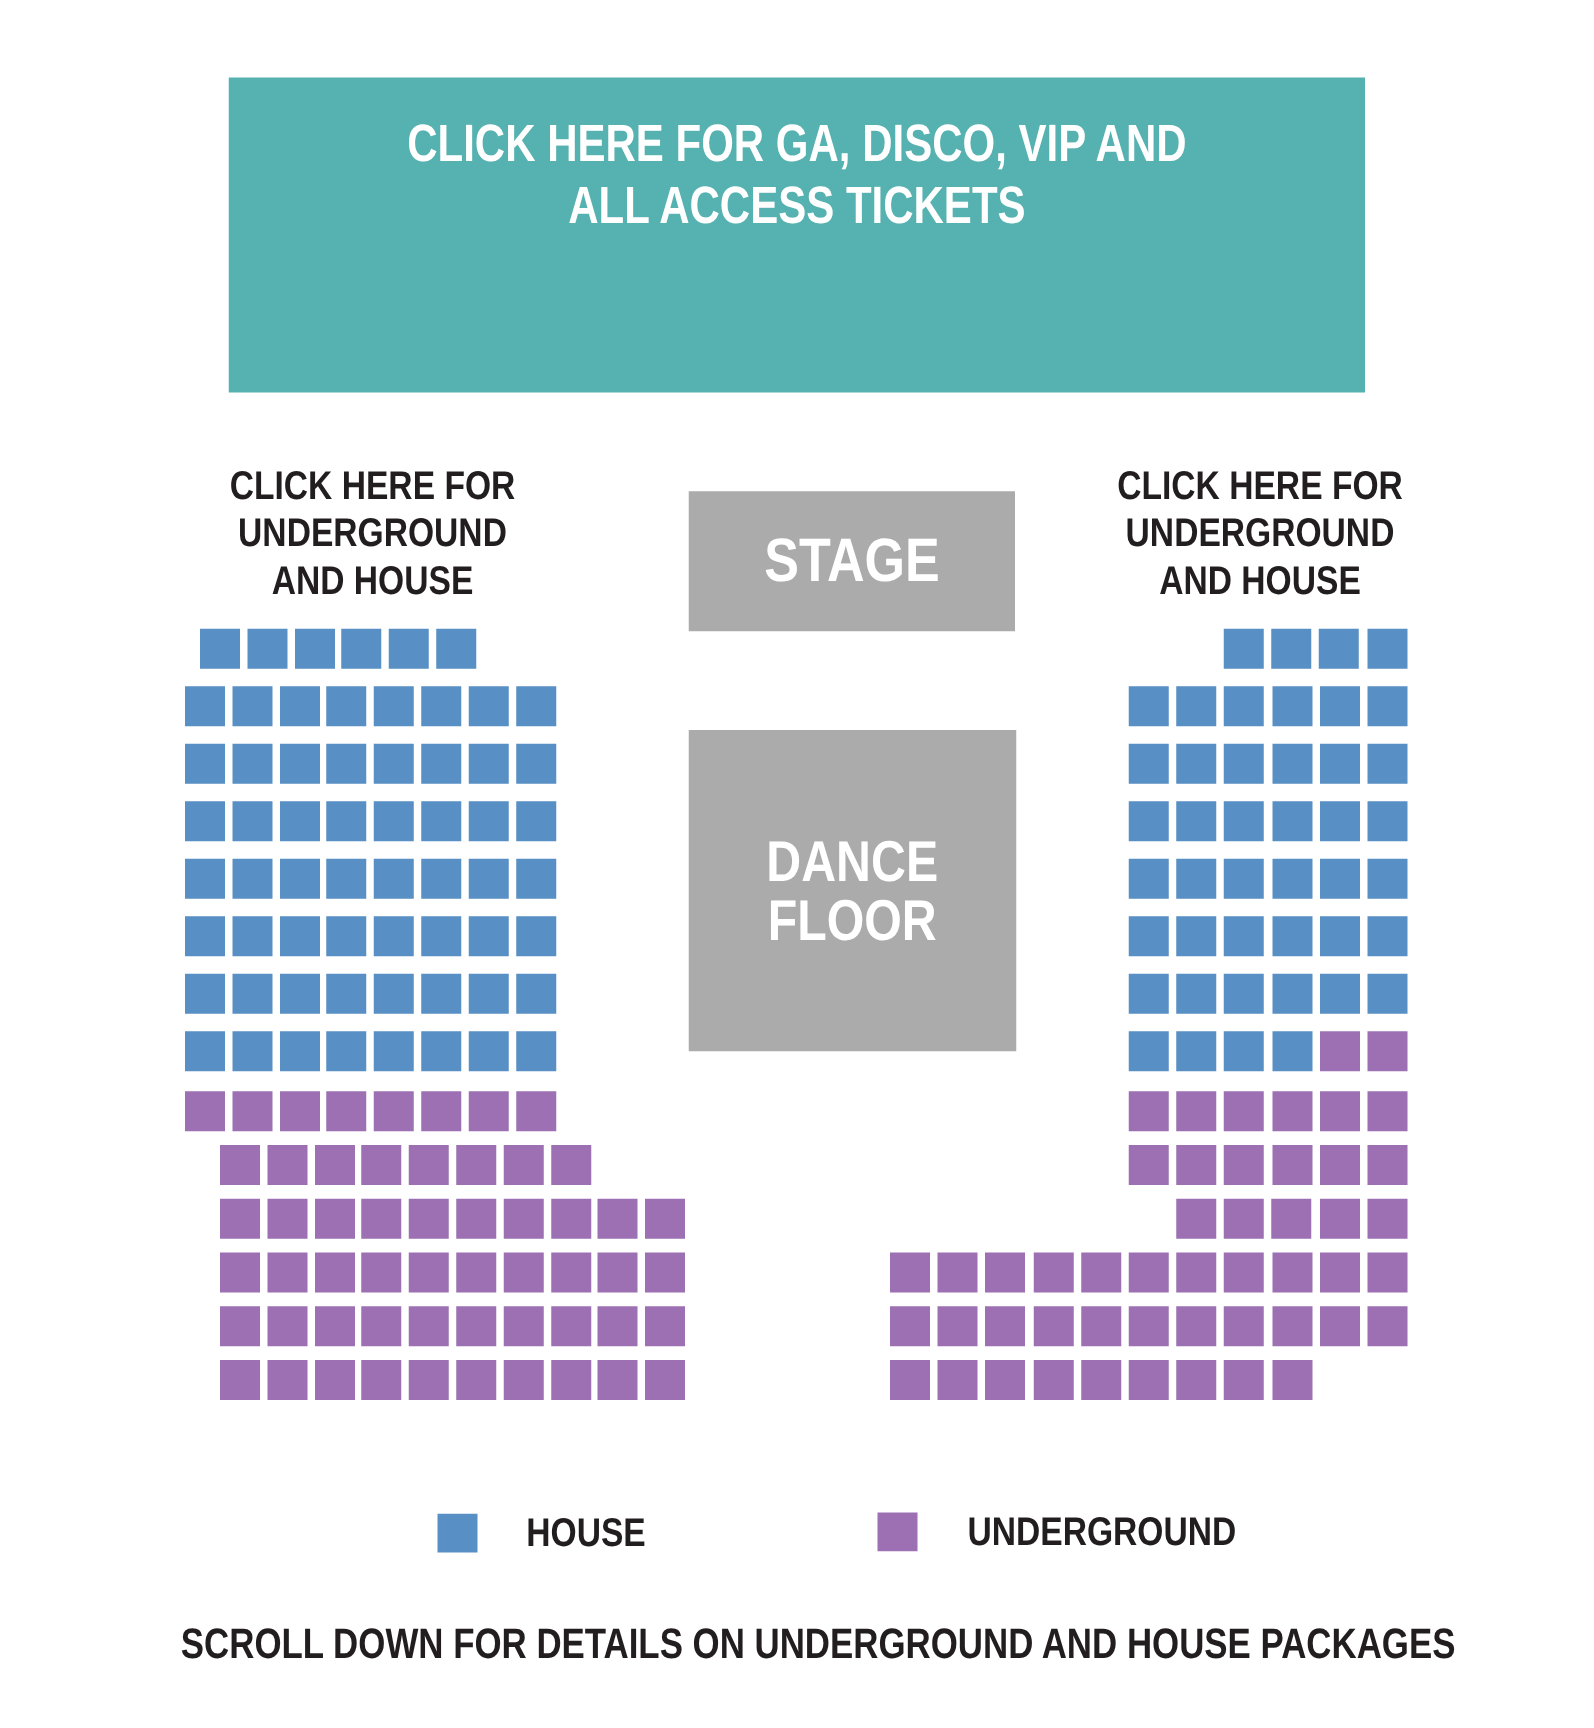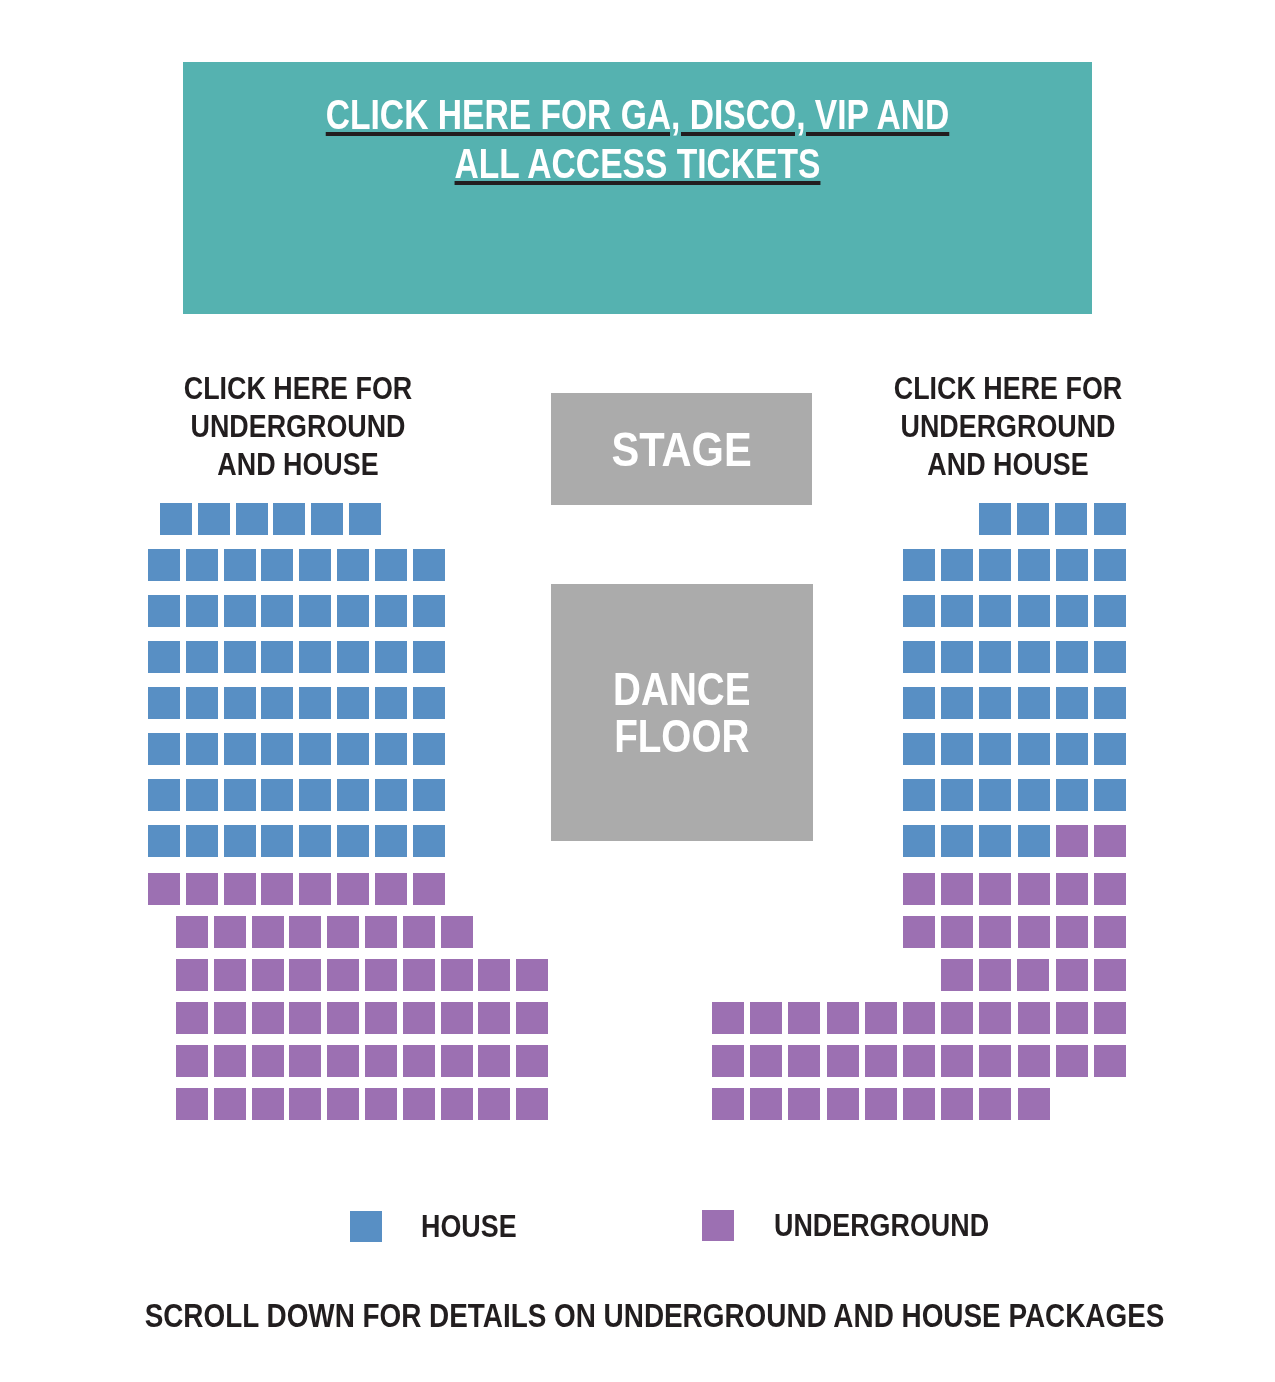--- a/index.html
+++ b/index.html
@@ -86,21 +86,21 @@
     transform: translateX(17px) scaleX(0.82);
     transform-origin: 50% 0;
     white-space: nowrap;
   }
 </style>
 </head>
 <body>
 
 <div class="canvas">
 
-  <div class="banner" style="background: rgb(85, 178, 176); text-decoration: underline;">
+  <div class="banner" style="background: rgb(85, 178, 176);">
     <div class="banner-text">
       <div>CLICK HERE FOR GA, DISCO, VIP AND</div>
       <div>ALL ACCESS TICKETS</div>
     </div>
   </div>
 
   <div class="side-label left">
     <div>CLICK HERE FOR</div>
     <div>UNDERGROUND</div>
     <div>AND HOUSE</div>

